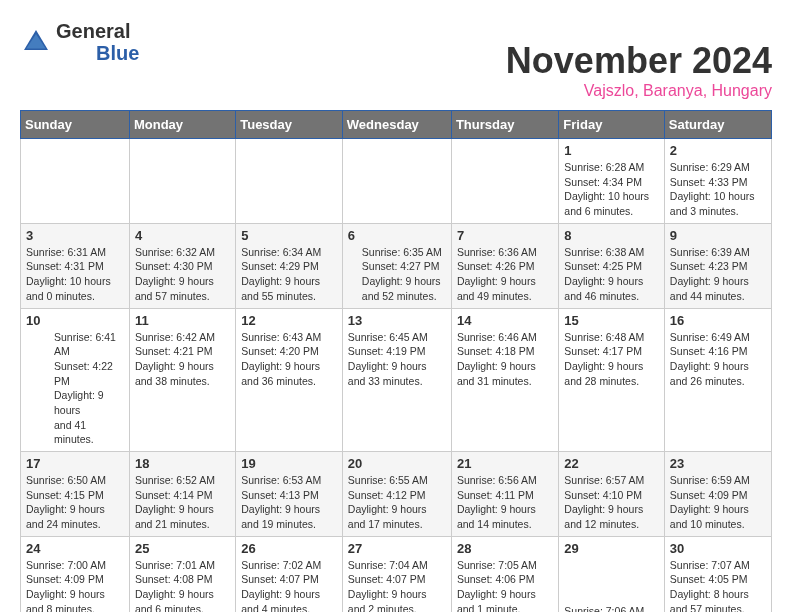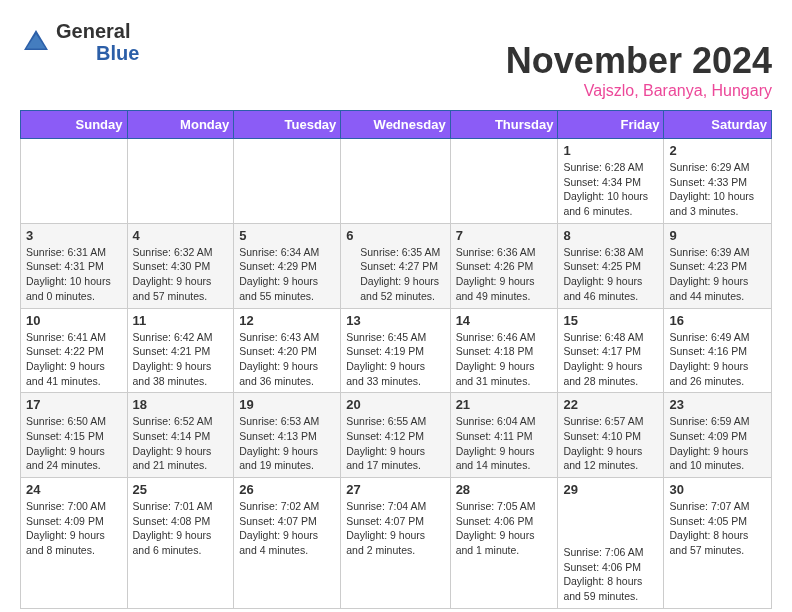--- a/index.html
+++ b/index.html
@@ -44,24 +44,24 @@
     .location {
       font-size: 16px;
       color: #ec4899;
     }
     table {
       width: 100%;
       border-collapse: collapse;
       font-size: 11px;
     }
     thead tr th {
-      background: #8b5cf6;
+      background: #737373;
       color: #fff;
       padding: 6px 4px;
-      text-align: right;
+      text-align: left;
       font-size: 13px;
       font-weight: bold;
       border: 1px solid #2c5fa8;
     }
     tbody tr td {
       border: 1px solid #ccc;
       vertical-align: top;
       padding: 4px 5px;
       height: 80px;
       width: 113px;
@@ -189,21 +189,21 @@
           <span class="day-num">9</span>
           <div class="day-info" style="white-space: pre-line;">Sunrise: 6:39 AM
 Sunset: 4:23 PM
 Daylight: 9 hours
 and 44 minutes.</div>
         </td>
       </tr>
       <tr>
         <td>
           <span class="day-num">10</span>
-          <div class="day-info" style="white-space: pre-line;">Sunrise: 6:41 AM
+          <div class="day-info" style="white-space: pre-line; margin-left: 28px;">Sunrise: 6:41 AM
 Sunset: 4:22 PM
 Daylight: 9 hours
 and 41 minutes.</div>
         </td>
         <td>
           <span class="day-num">11</span>
           <div class="day-info" style="white-space: pre-line;">Sunrise: 6:42 AM
 Sunset: 4:21 PM
 Daylight: 9 hours
 and 38 minutes.</div>
@@ -268,21 +268,21 @@
         </td>
         <td>
           <span class="day-num">20</span>
           <div class="day-info" style="white-space: pre-line;">Sunrise: 6:55 AM
 Sunset: 4:12 PM
 Daylight: 9 hours
 and 17 minutes.</div>
         </td>
         <td>
           <span class="day-num">21</span>
-          <div class="day-info" style="white-space: pre-line;">Sunrise: 6:04 AM
+          <div class="day-info" style="white-space: pre-line;">Sunrise: 6:56 AM
 Sunset: 4:11 PM
 Daylight: 9 hours
 and 14 minutes.</div>
         </td>
         <td>
           <span class="day-num">22</span>
           <div class="day-info" style="white-space: pre-line;">Sunrise: 6:57 AM
 Sunset: 4:10 PM
 Daylight: 9 hours
 and 12 minutes.</div>

